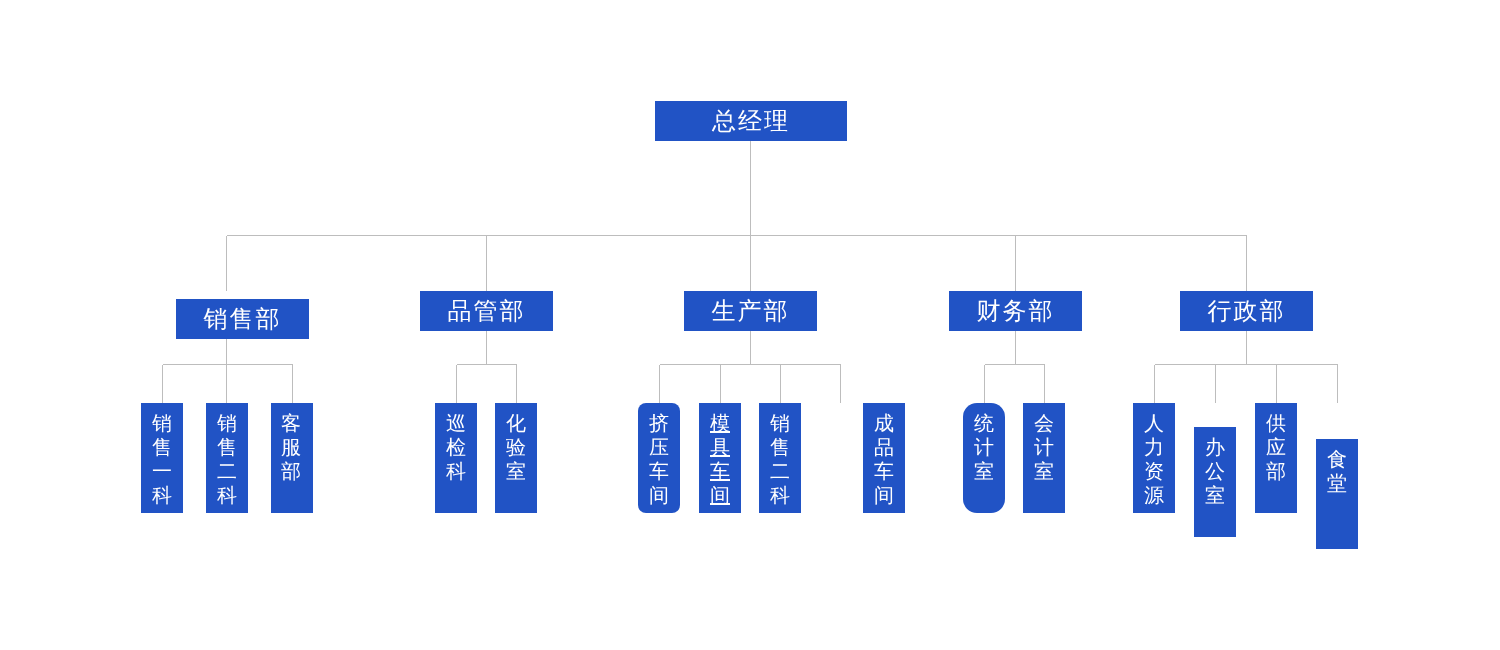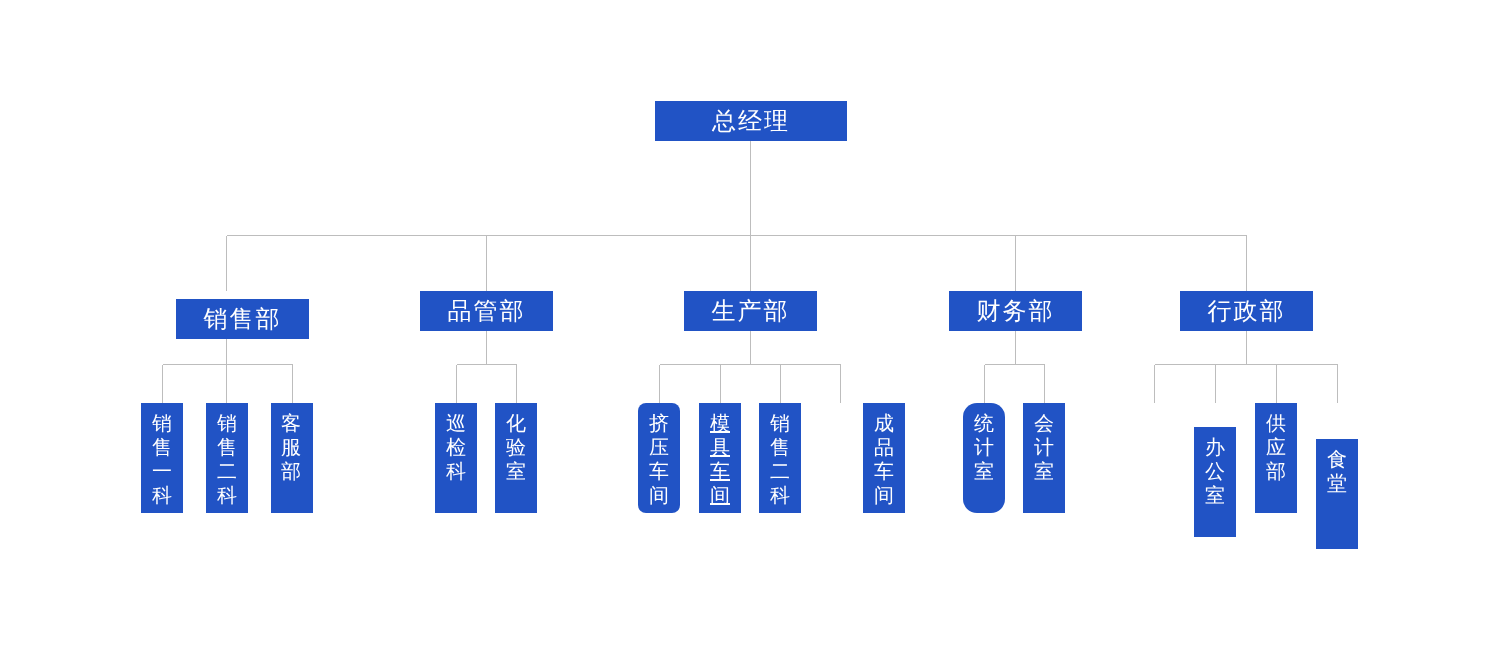--- a/index.html
+++ b/index.html
@@ -72,17 +72,18 @@
   <div class="node node-v" style="left:495px;">化验室</div>
 
   <div class="node node-v" style="left:638px;border-radius:8px;">挤压车间</div>
   <div class="node node-v" style="left:699px;text-decoration:underline;">模具车间</div>
   <div class="node node-v" style="left:759px;">销售二科</div>
   <div class="node node-v" style="left:819px;margin-left:44px;">成品车间</div>
 
   <div class="node node-v" style="left:963px;border-radius:14px;">统计室</div>
   <div class="node node-v" style="left:1023px;">会计室</div>
 
+  <div class="node node-v" style="left:1133px;">人力资源</div>
   <div class="node node-v" style="left:1194px;margin-top:24px;">办公室</div>
   <div class="node node-v" style="left:1255px;">供应部</div>
   <div class="node node-v" style="left:1316px;margin-top:36px;">食堂</div>
 
 </div>
 
 </body></html>

